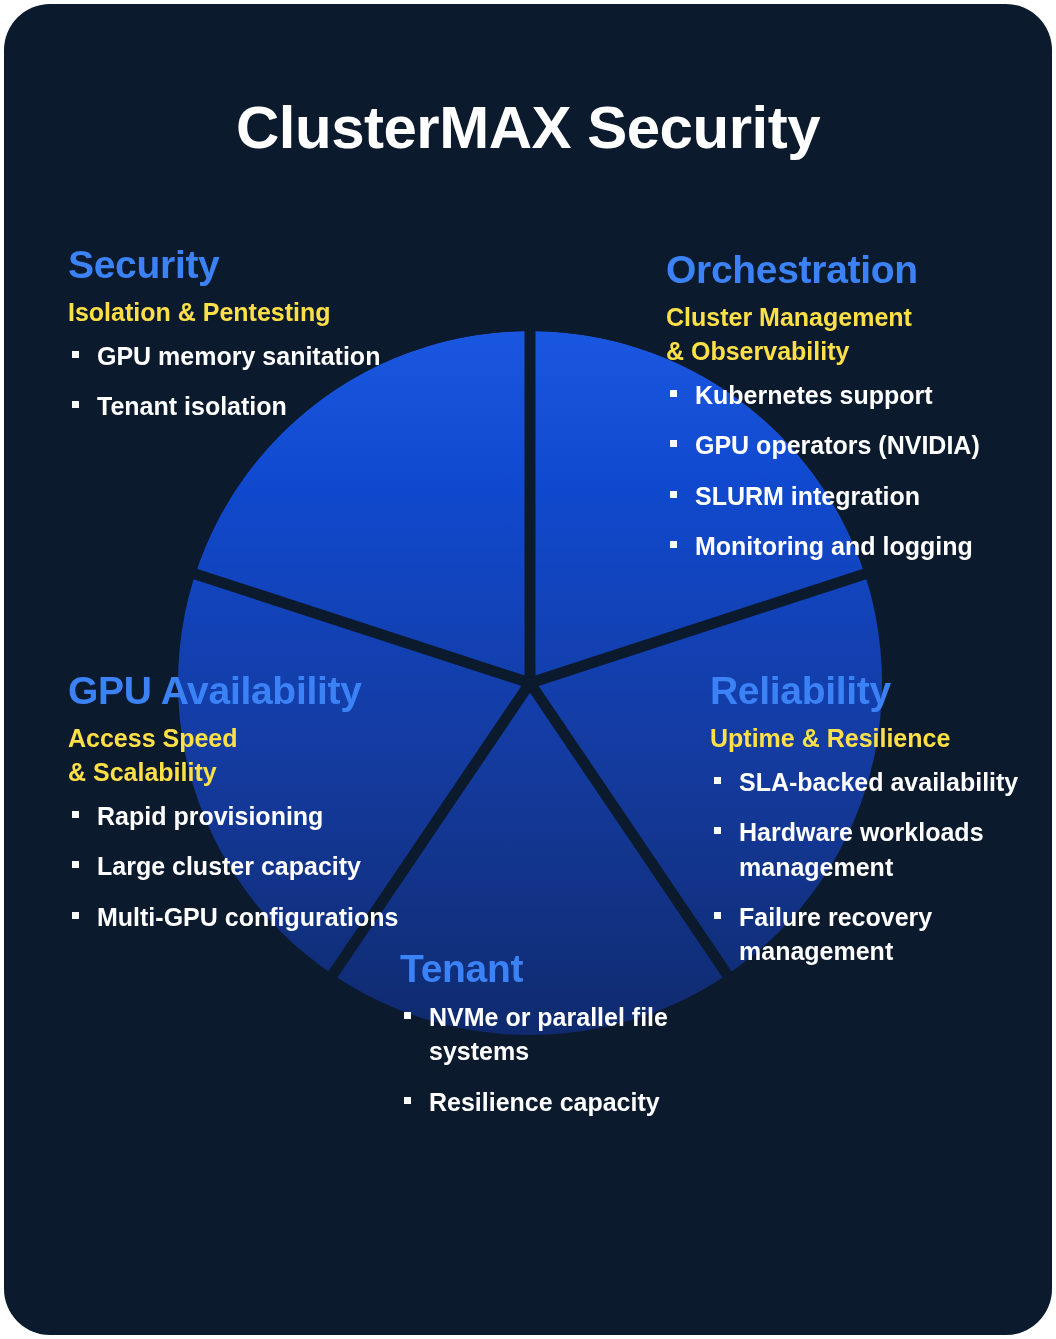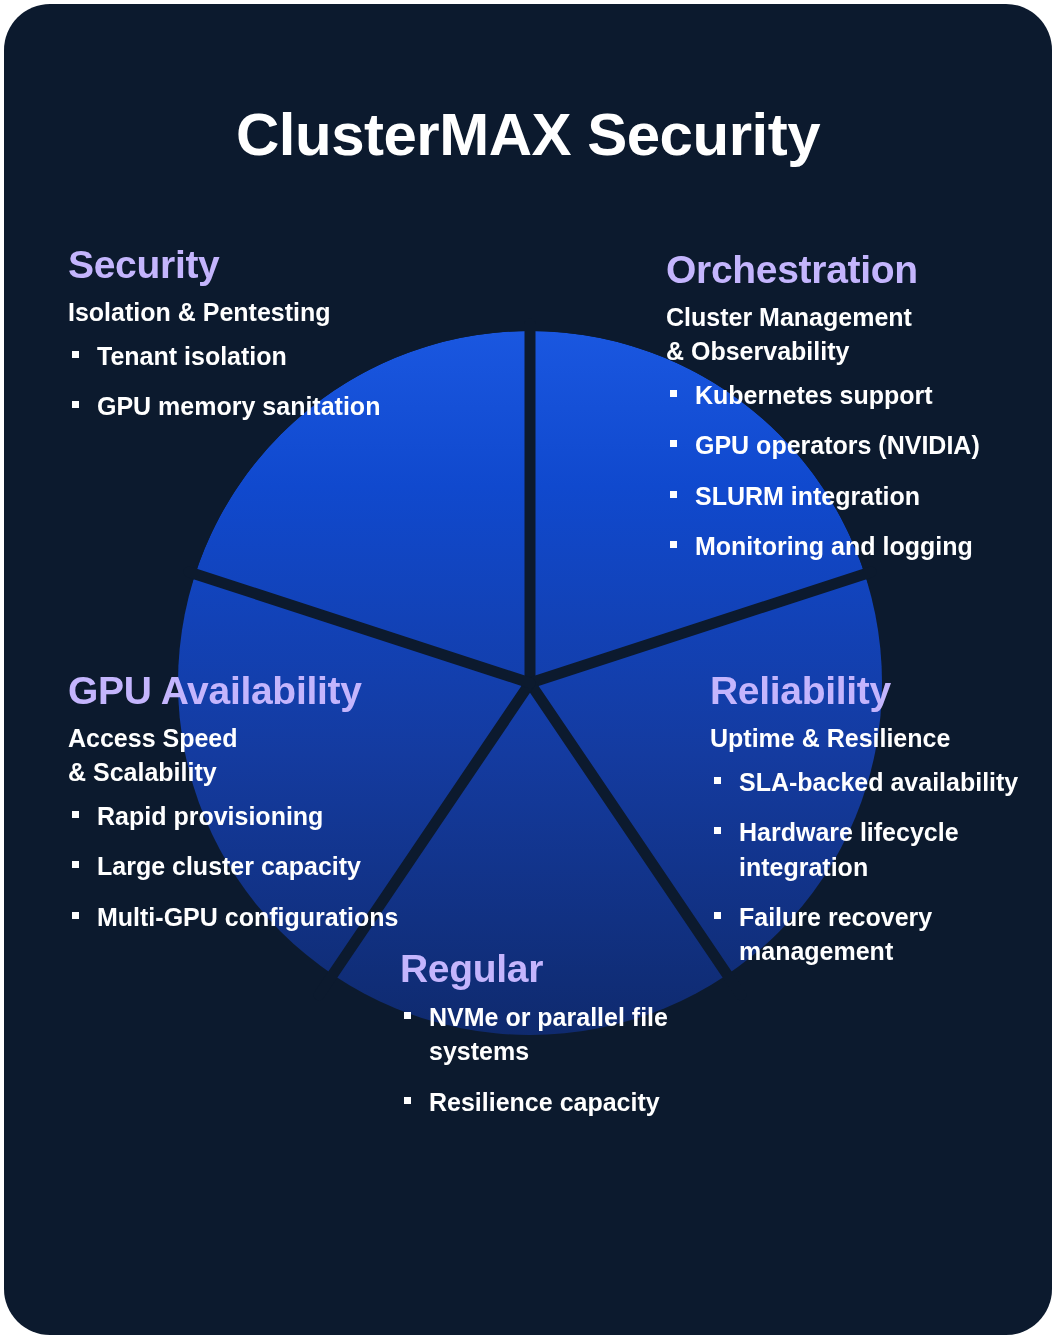--- a/index.html
+++ b/index.html
@@ -43,38 +43,37 @@
     position: absolute;
     left: 0;
     top: 92px;
     width: 1048px;
     text-align: center;
     color: #ffffff;
     font-size: 60px;
     font-weight: bold;
     letter-spacing: -0.5px;
     line-height: 1.05;
-    margin-top: 7px;
   }
 
   
   .section {
     position: absolute;
   }
   .sec-heading {
-    color: #c4b5fd;
+    color: #3b82f6;
     font-size: 39px;
     font-weight: bold;
     line-height: 1.08;
     margin: 0 0 9px 0;
     letter-spacing: -0.3px;
     white-space: nowrap;
   }
   .sec-sub {
-    color: #ffffff;
+    color: #fde047;
     font-size: 25px;
     font-weight: bold;
     line-height: 1.36;
     margin: 0 0 7px 0;
   }
   .bullets {
     list-style: none;
     margin: 0;
     padding: 0;
   }
@@ -142,25 +141,25 @@
     </svg>
 
     <div id="page-title">ClusterMAX Security</div>
 
     <div class="section" id="sec-security">
       <div class="sec-heading">Security</div>
       <div class="sec-sub">Isolation &amp; Pentesting</div>
       <ul class="bullets">
         <li class="bullet">
           <span class="bullet-mark"></span>
+          <span>GPU memory sanitation</span>
+        </li>
+        <li class="bullet">
+          <span class="bullet-mark"></span>
           <span>Tenant isolation</span>
-        </li>
-        <li class="bullet">
-          <span class="bullet-mark"></span>
-          <span>GPU memory sanitation</span>
         </li>
       </ul>
     </div>
 
     <div class="section" id="sec-gpu">
       <div class="sec-heading">GPU Availability</div>
       <div class="sec-sub">Access Speed<br>&amp; Scalability</div>
       <ul class="bullets">
         <li class="bullet">
           <span class="bullet-mark"></span>
@@ -203,31 +202,31 @@
     <div class="section" id="sec-reliability">
       <div class="sec-heading">Reliability</div>
       <div class="sec-sub">Uptime &amp; Resilience</div>
       <ul class="bullets">
         <li class="bullet">
           <span class="bullet-mark"></span>
           <span>SLA-backed availability</span>
         </li>
         <li class="bullet">
           <span class="bullet-mark"></span>
-          <span>Hardware lifecycle integration</span>
+          <span>Hardware workloads management</span>
         </li>
         <li class="bullet">
           <span class="bullet-mark"></span>
           <span>Failure recovery management</span>
         </li>
       </ul>
     </div>
 
     <div class="section" id="sec-storage">
-      <div class="sec-heading">Regular</div>
+      <div class="sec-heading">Tenant</div>
       <ul class="bullets">
         <li class="bullet">
           <span class="bullet-mark"></span>
           <span>NVMe or parallel file systems</span>
         </li>
         <li class="bullet">
           <span class="bullet-mark"></span>
           <span>Resilience capacity</span>
         </li>
       </ul>

